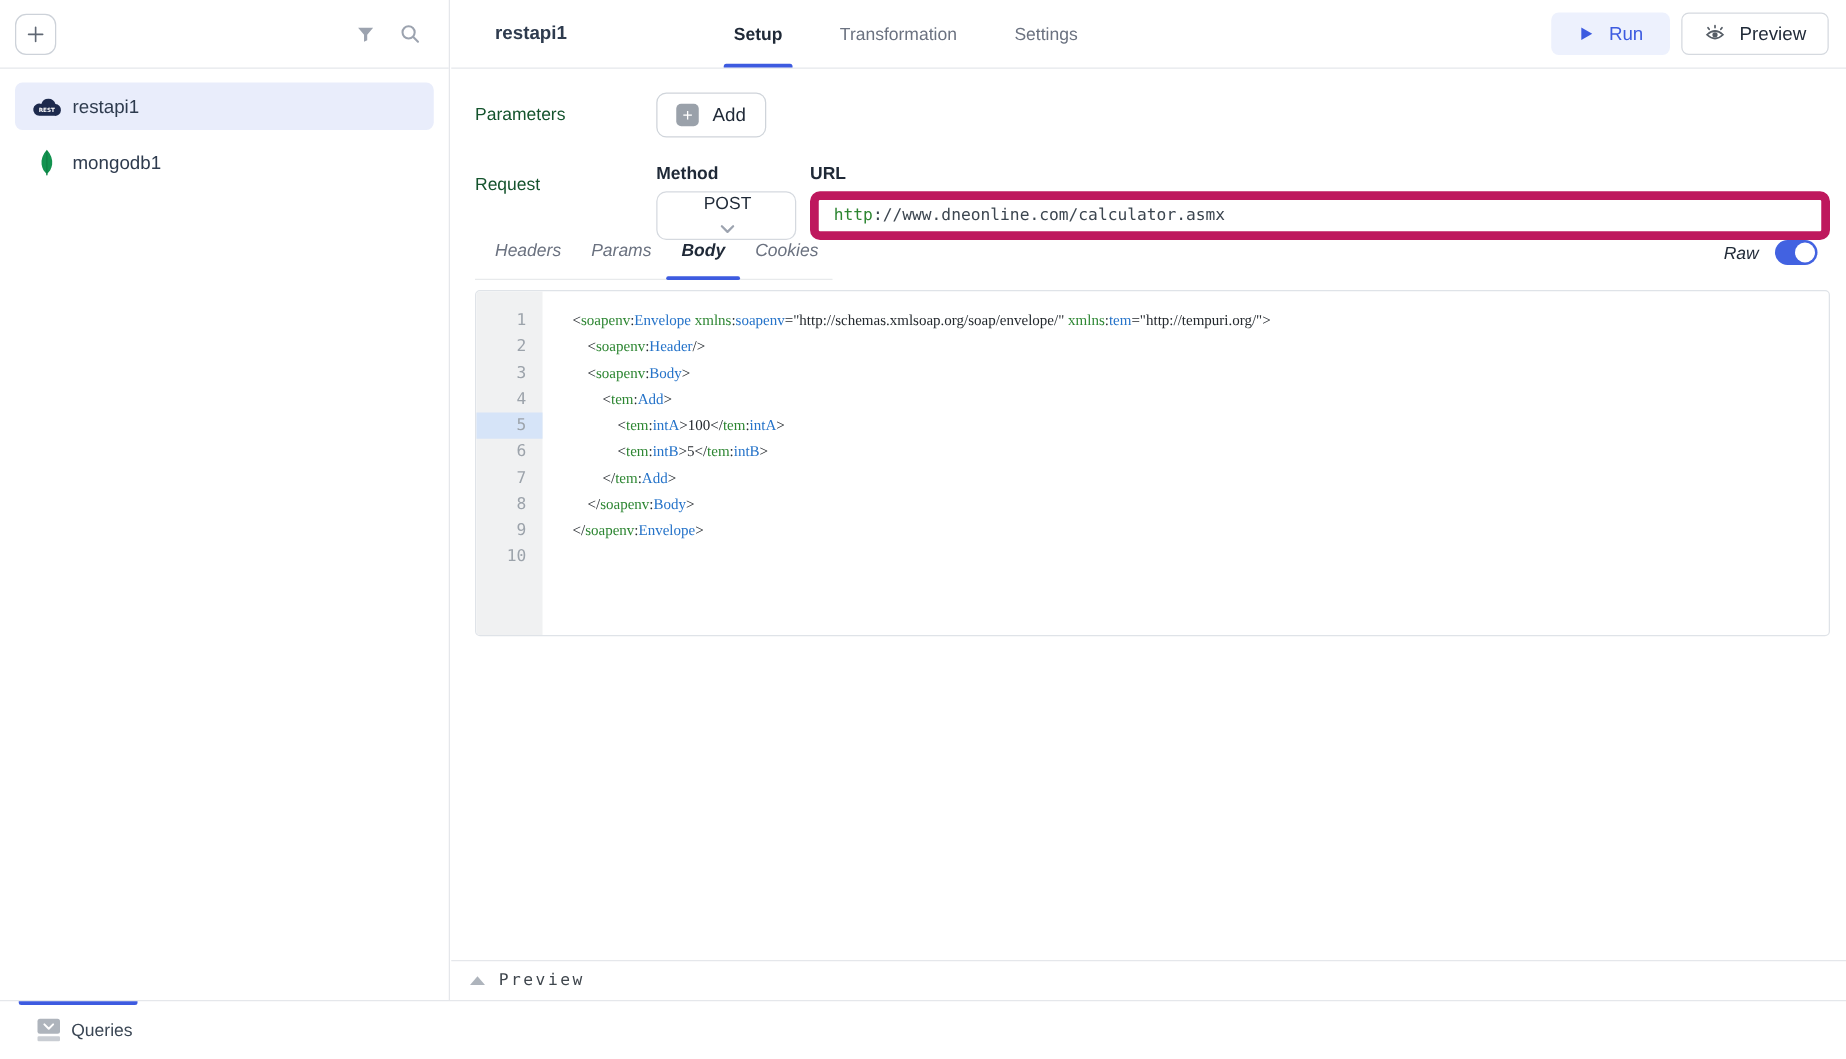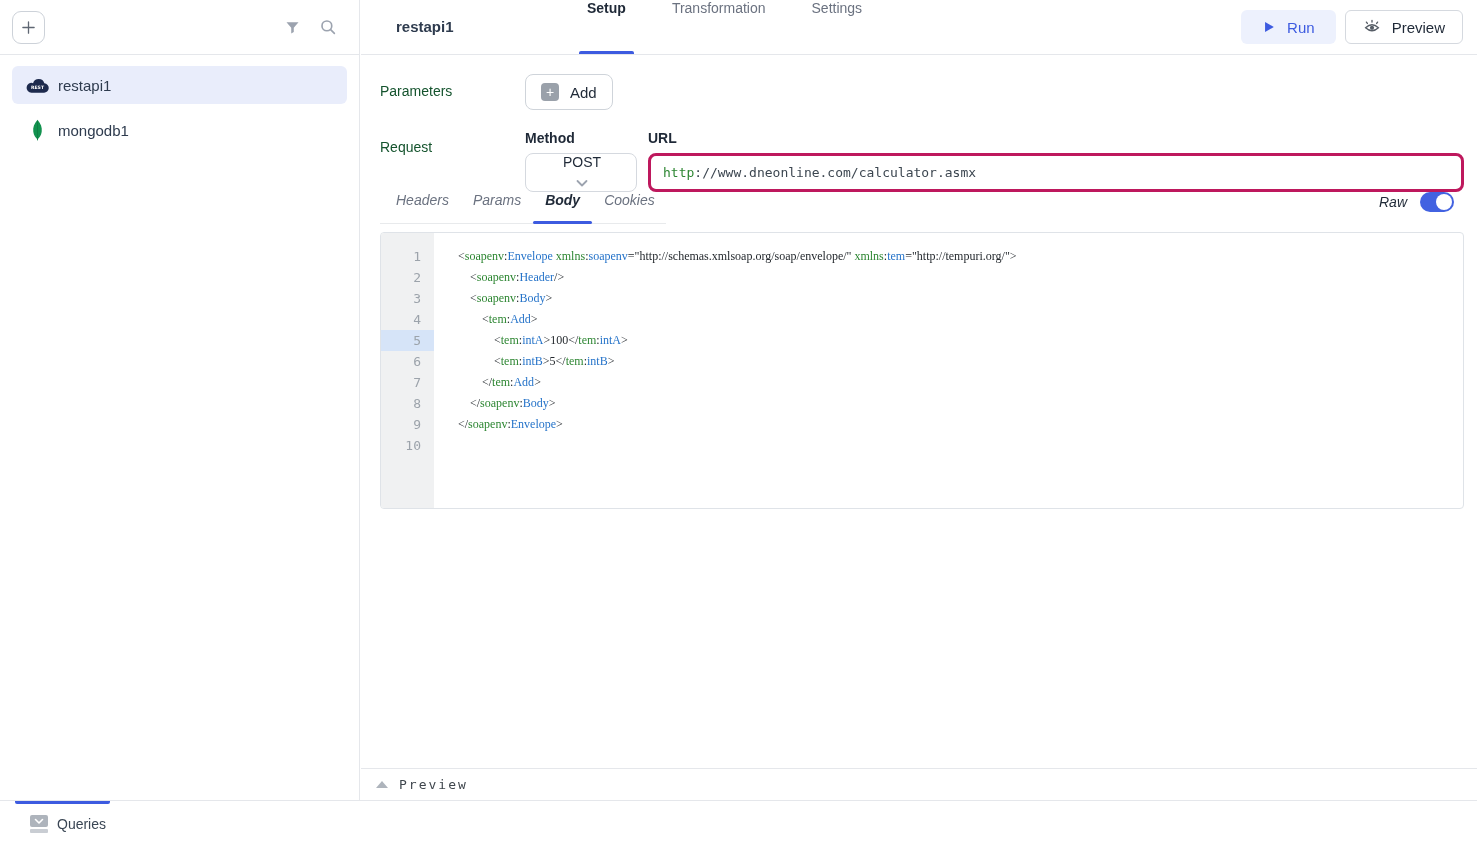--- a/index.html
+++ b/index.html
@@ -22,21 +22,21 @@
   .entity-item { height:38px; border-radius:6px; display:flex; align-items:center;
                  gap:8px; padding:0 12px; font-size:15px; color:#2E3B4E; cursor:pointer; }
   .entity-item.selected { background:#E9EDFB; }
   .entity-icon-box { width:26px; display:flex; align-items:center; justify-content:center; }
 
   
   .main { position:absolute; left:361px; right:0; top:0; bottom:47px; background:#fff; }
   .main-header { height:55px; border-bottom:1px solid #E5E7EB; position:relative; }
   .page-title { position:absolute; left:35px; top:18px; font-size:15px; font-weight:600; color:#2E3B4E; }
   .top-tabs { position:absolute; left:218px; top:0; height:100%; display:flex; gap:30px; }
-  .top-tab { position:relative; display:flex; padding:0 8px;
+  .top-tab { position:relative; display:flex; align-items:center; padding:0 8px;
              font-size:14px; color:#6B7280; cursor:pointer; }
   .top-tab.active { color:#1F2937; font-weight:600; }
   .top-tab.active::after { content:""; position:absolute; left:0; right:0; bottom:0;
                            height:3px; background:#3D5BE0; border-radius:2px 2px 0 0; }
   .header-actions { position:absolute; right:14px; top:10px; display:flex; gap:9px; }
   .run-btn { height:34px; padding:0 21px; background:#EDF1FD; color:#3D5BE0; border:none;
              border-radius:6px; font-size:15px; font-weight:500; display:flex; gap:11px;
              align-items:center; cursor:pointer; font-family:inherit; }
   .preview-btn { height:34px; padding:0 17px; background:#fff; border:1px solid #D5D9DF;
                  color:#1F2937; border-radius:6px; font-size:15px; font-weight:500;
@@ -51,21 +51,21 @@
   .plus-square { width:18px; height:18px; background:#9AA1AA; border-radius:4px; color:#fff;
                  display:flex; align-items:center; justify-content:center; font-size:14px; line-height:1; }
 
   .request-row { margin-top:20px; }
   .field-label { font-size:14px; font-weight:600; color:#1F2937; margin-bottom:7px; }
   .method-col { width:112px; margin-right:11px; }
   .url-col { flex:1; }
   .method-select { width:112px; height:39px; border:1px solid #D5D9DF; border-radius:8px;
                    display:flex; align-items:center; justify-content:space-between;
                    padding:0 12px 0 14px; font-size:14px; color:#1F2937; background:#fff; cursor:pointer;flex-direction:column; }
-  .url-input { height:39px; border:3px solid #be185d; border-radius:8px; display:flex;
+  .url-input { height:39px; border:7px solid #be185d; border-radius:8px; display:flex;
                align-items:center; padding:0 12px; font-size:13px; color:#3C4650;
                background:#fff; cursor:text; }
   .url-scheme { color:#2D8632; }
 
   .body-tabs-row { display:flex; align-items:flex-start;font-style:italic; }
   .body-tabs { display:flex; border-bottom:1px solid #E8EAEC; width:286px; height:32px; }
   .body-tab { position:relative; display:flex; align-items:flex-start; padding:0 12px;
               font-size:14px; color:#6B7280; cursor:pointer; }
   .body-tab:first-child { padding-left:16px; }
   .body-tab.active { color:#1F2937; font-weight:600; }

